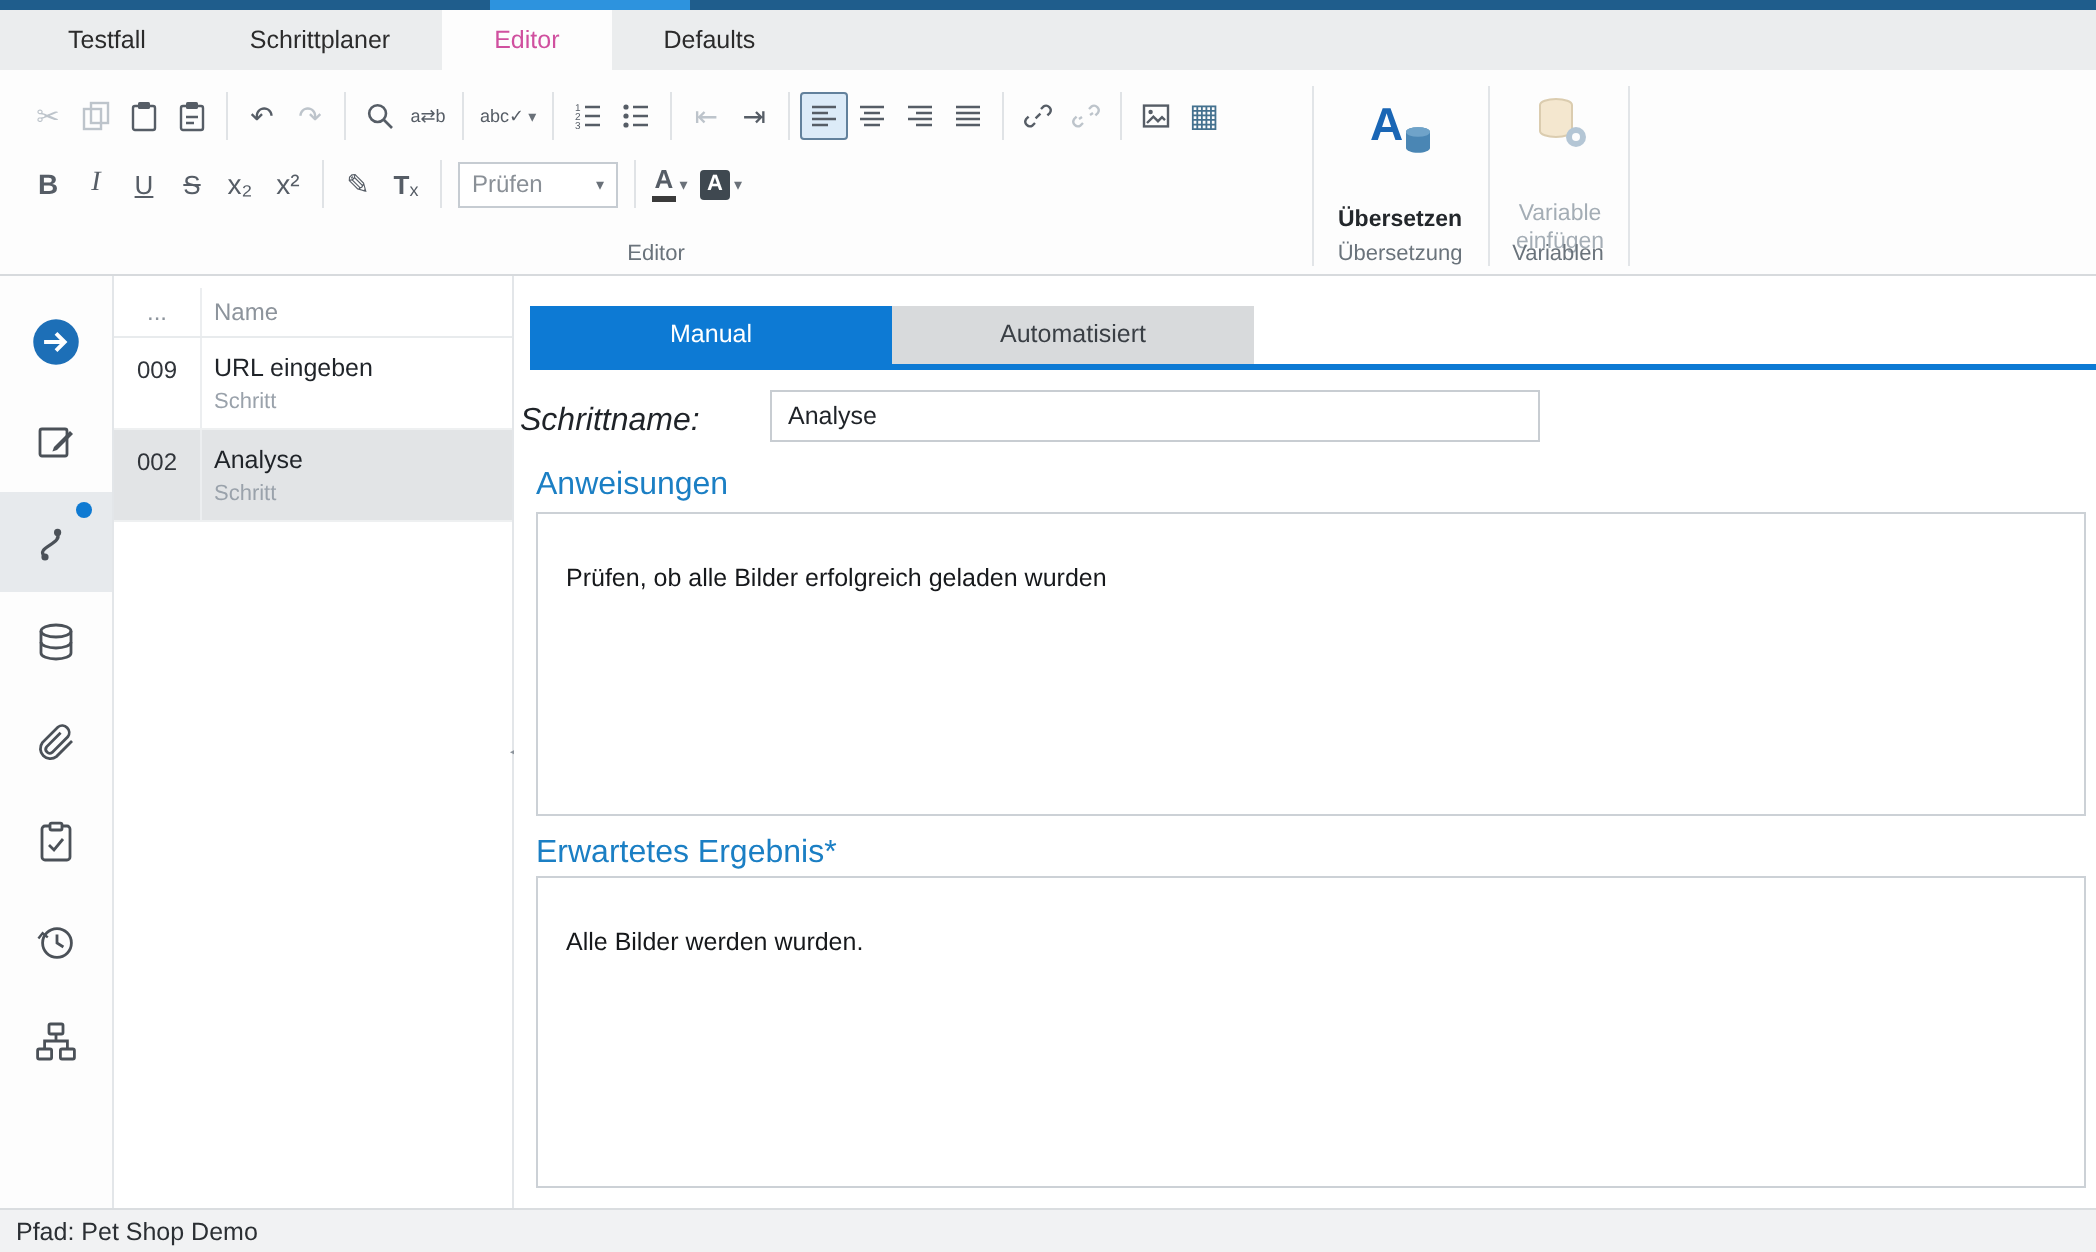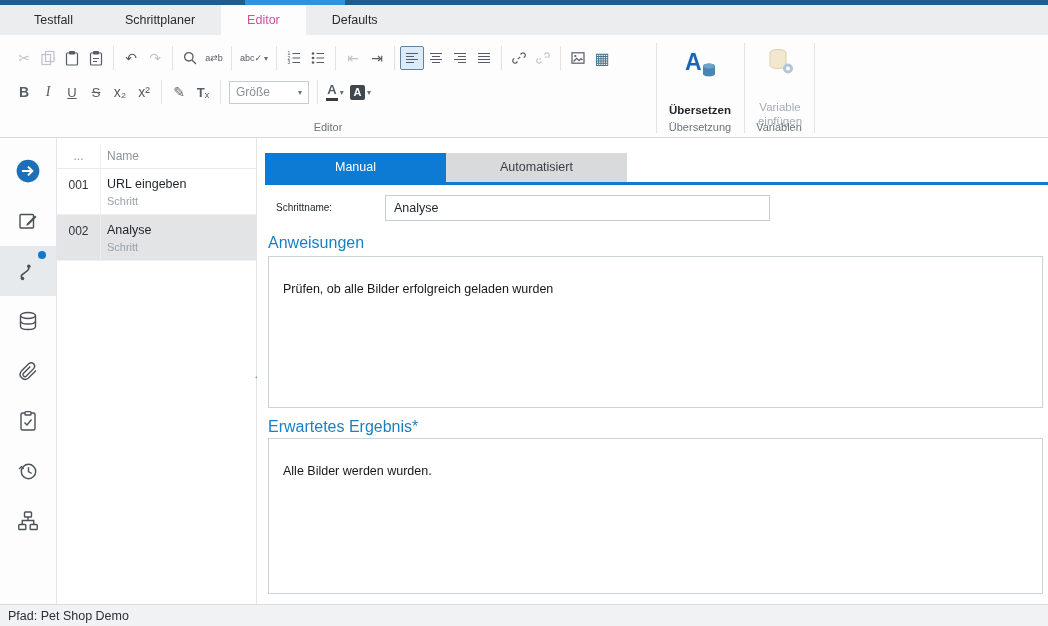--- a/index.html
+++ b/index.html
@@ -62,21 +62,21 @@
   .sl-name { font-size: 12.5px; color: #1f2328; }
   .sl-type { font-size: 11px; color: #9aa2ab; margin-top: 4px; }
 
   
   .detail { position: absolute; left: 257px; top: 138px; right: 0; bottom: 22px; background: #fff; }
   .dtabs { position: absolute; left: 8px; top: 15px; display: flex; }
   .dtab { width: 181px; height: 29px; line-height: 29px; text-align: center; font-size: 12.5px; cursor: default; }
   .dtab.active { background: #0d7ad4; color: #fff; }
   .dtab.inactive { background: #d8dadc; color: #3a3f45; }
   .dline { position: absolute; left: 8px; right: 0; top: 44px; height: 3px; background: #0d7ad4; }
-  .fieldlabel { position: absolute; left: 19px; top: 64px; font-size: 10px; color: #1f2328; }
+  .fieldlabel { position: absolute; left: 3px; top: 64px; font-size: 16px; color: #1f2328; font-style: italic; }
   .fieldinput { position: absolute; left: 128px; top: 57px; width: 385px; height: 26px; border: 1px solid #c8cdd2; padding: 0 8px; font-size: 12.5px; color: #1f2328; font-family: inherit; outline: none; background: #fff; }
   .sec-title { position: absolute; left: 11px; font-size: 16px; color: #1b7fc4; }
   #sec1-title { top: 96px; }
   #sec2-title { top: 280px; text-align: right; }
   .sec-box { position: absolute; left: 11px; right: 5px; border: 1px solid #ccd1d6; font-size: 12.5px; color: #16181b; padding: 24px 14px; line-height: 1.35; background: #fff; }
   #sec1-box { top: 118px; height: 152px; }
   #sec2-box { top: 300px; height: 156px; }
 
   .collapse-handle { position: absolute; left: 253px; top: 371px; font-size: 10px; color: #8d949c; cursor: pointer; }
 
@@ -213,21 +213,21 @@
       <span class="ric">x₂</span>
       <span class="ric">x²</span>
       <span class="vsep"></span>
       <span class="ric">✎</span>
       <span class="ric">
         <span class="clear-t">T</span>
         <span class="clear-x">x</span>
       </span>
       <span class="vsep"></span>
       <span class="size-dd">
-        <span>Größe</span>
+        <span>Prüfen</span>
         <span class="caret">▾</span>
       </span>
       <span class="vsep"></span>
       <span class="ric">
         <span class="fontcolor-a">A</span>
         <span class="caret">▾</span>
       </span>
       <span class="ric">
         <span class="fillcolor-a">A</span>
         <span class="caret">▾</span>
@@ -318,21 +318,21 @@
       </svg>
     </div>
   </div>
 
   <div class="steplist">
     <div class="sl-header">
       <span class="sl-hid">...</span>
       <span class="sl-hname">Name</span>
     </div>
     <div class="sl-row">
-      <span class="sl-id">001</span>
+      <span class="sl-id">009</span>
       <span class="sl-body">
         <div class="sl-name">URL eingeben</div>
         <div class="sl-type">Schritt</div>
       </span>
     </div>
     <div class="sl-row sel">
       <span class="sl-id">002</span>
       <span class="sl-body">
         <div class="sl-name">Analyse</div>
         <div class="sl-type">Schritt</div>

